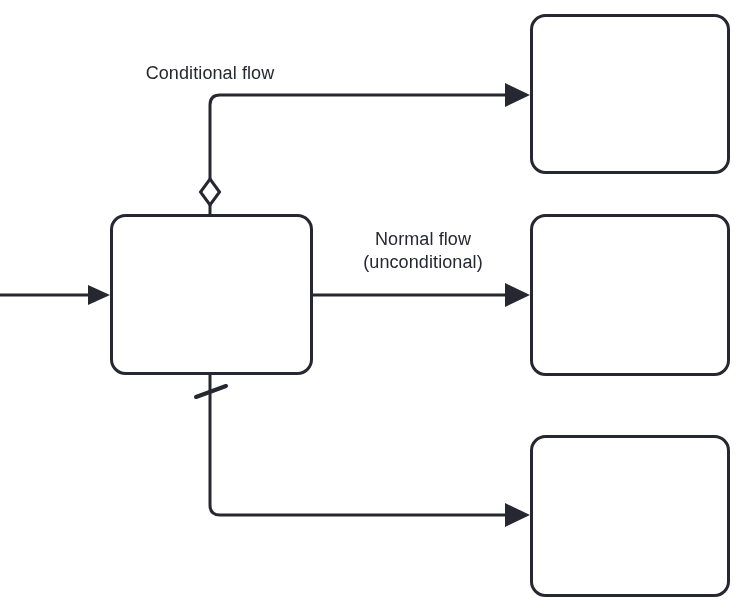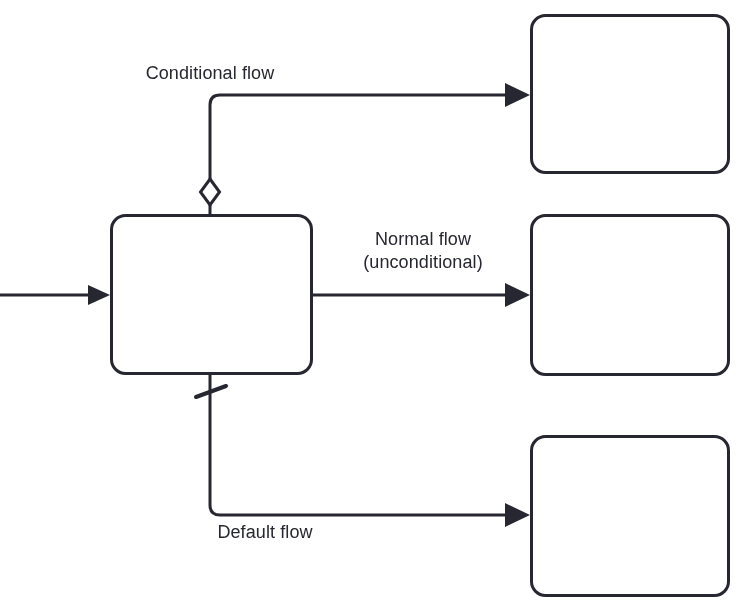--- a/index.html
+++ b/index.html
@@ -94,15 +94,14 @@
 
       <line x1="196" y1="397" x2="226" y2="386" stroke="#262730" stroke-width="4" stroke-linecap="round"></line>
       <polygon points="530,515 505,503 505,527" fill="#262730"></polygon>
     </g>
   </svg>
 
   <div class="flow-label" id="label-normal"><span>Normal flow</span><br><span>(unconditional)</span></div>
 
   <div class="flow-label" id="label-conditional">Conditional flow</div>
 
-  <div class="flow-label" id="label-default">Default flow</div>
 
 </div>
 
 </body></html>

